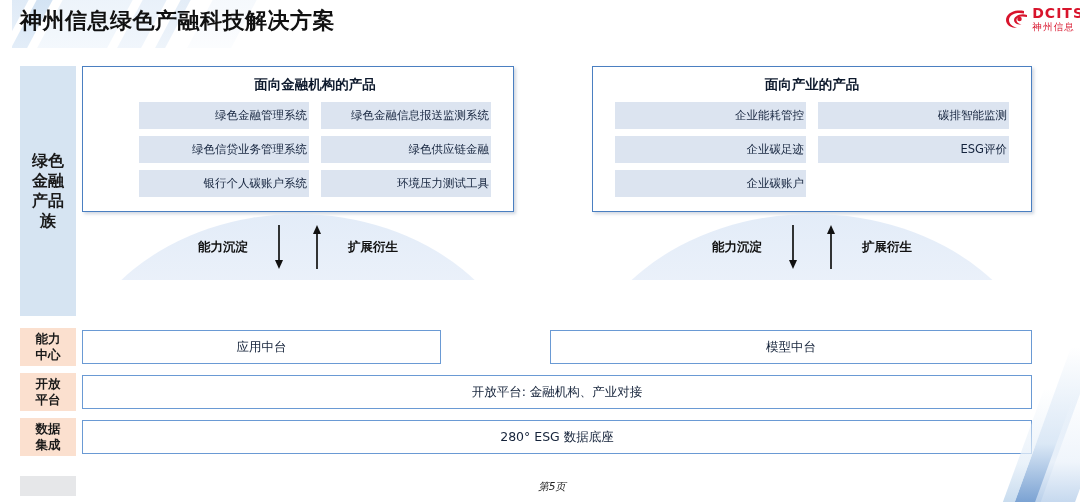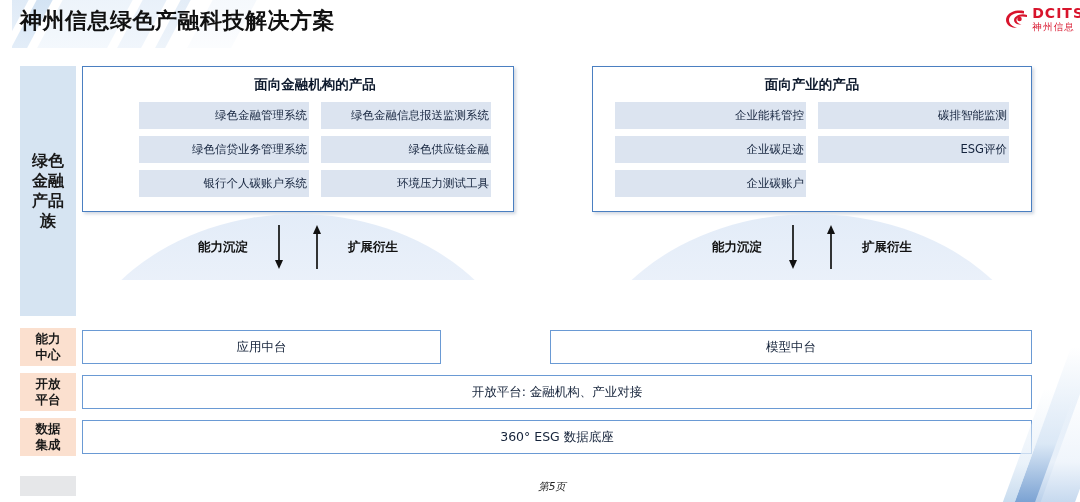--- a/index.html
+++ b/index.html
@@ -244,21 +244,21 @@
     </svg>
     <span class="flow-label">扩展衍生</span>
   </div>
 
 
   <div class="obox ab-app">应用中台</div>
   <div class="obox ab-model">模型中台</div>
 
   <div class="obox open-row">开放平台: 金融机构、产业对接</div>
 
-  <div class="obox data-row">360° ESG 数据底座</div>
+  <div class="obox data-row">280° ESG 数据底座</div>
 
   <div class="ribbon">
     <div class="rb rb1"></div>
     <div class="rb rb2"></div>
     <div class="rb rb3"></div>
   </div>
   <div class="corner-grey"></div>
 
   <div class="footer">第5页</div>
 

